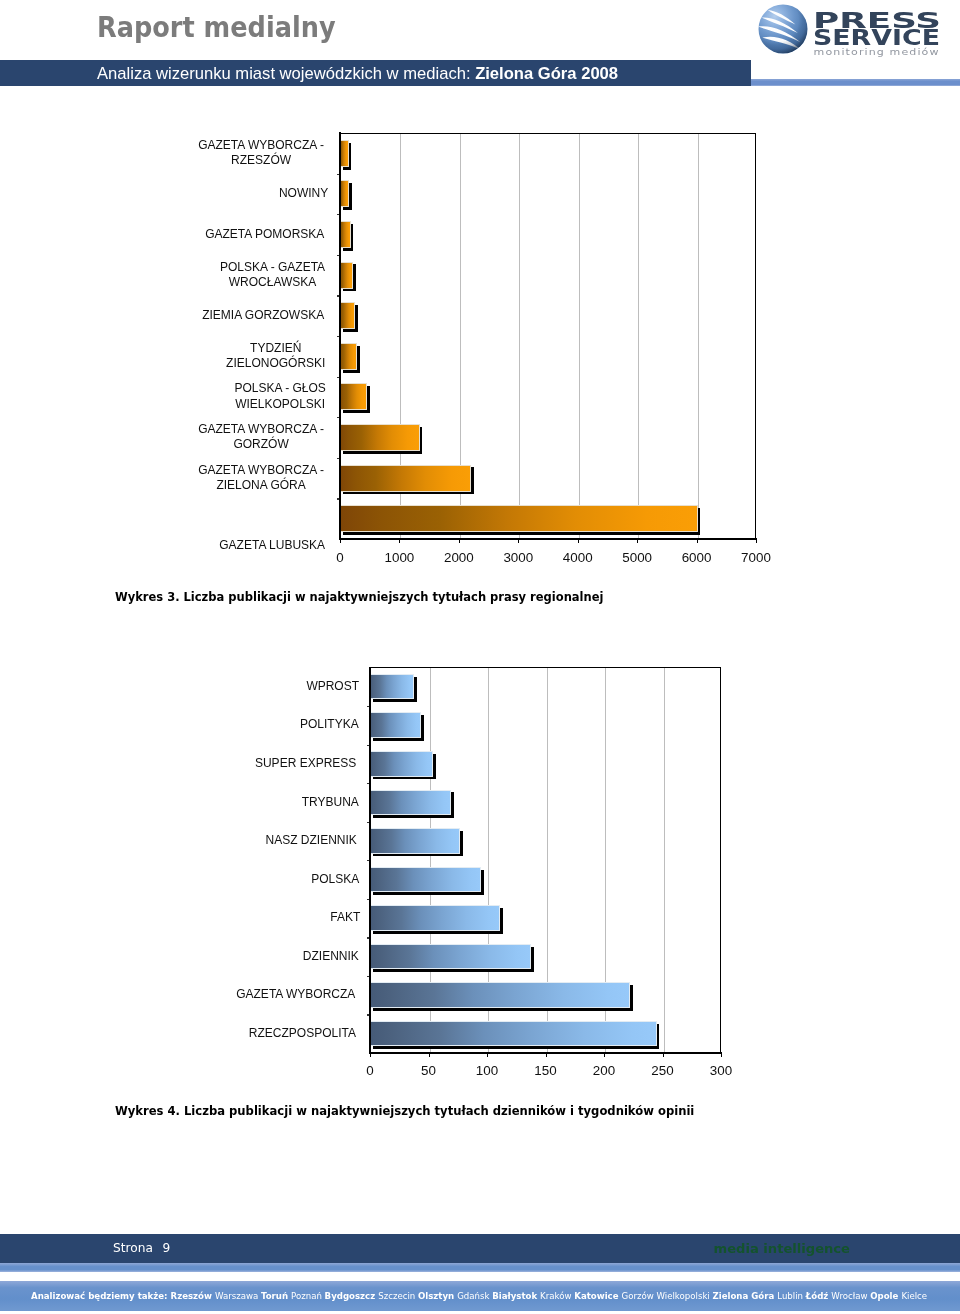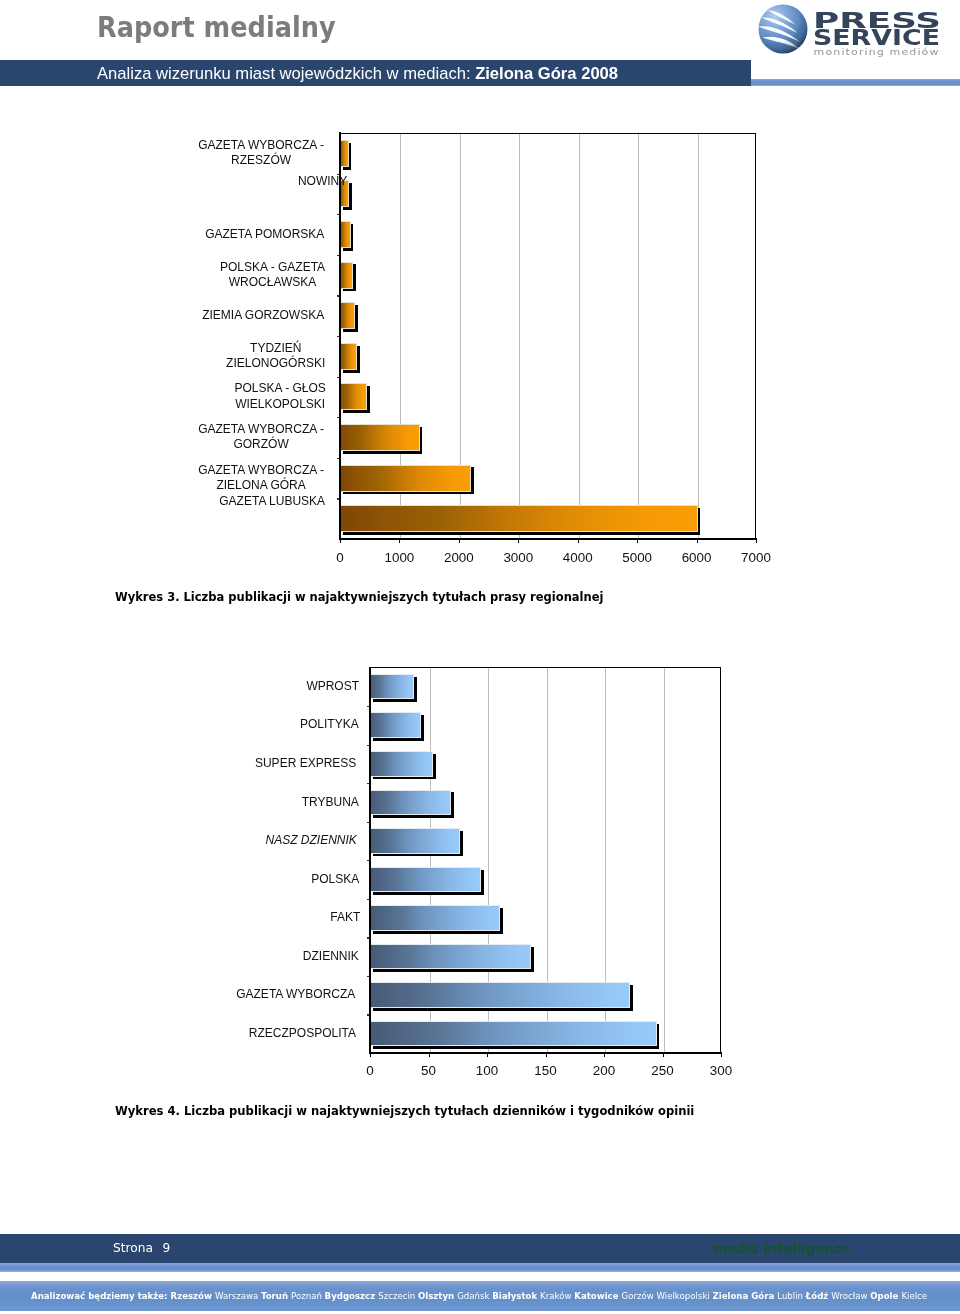--- a/index.html
+++ b/index.html
@@ -109,21 +109,21 @@
         <div class="gridline" style="left: 297.143px;"></div>
         <div class="gridline" style="left: 356.571px;"></div>
       </div>
       <div class="bar-shadow" style="left: 342.8px; top: 142.6px; width: 8.67657px; height: 27px;"></div>
       <div class="bar" style="position: absolute; left: 339.2px; top: 139.8px; width: 9.47657px; height: 27px; background: linear-gradient(to right, rgb(126, 69, 7) 0%, rgb(140, 84, 5) 12%, rgb(154, 97, 4) 28%, rgb(197, 121, 5) 48%, rgb(226, 141, 5) 66%, rgb(246, 154, 5) 86%, rgb(250, 158, 6) 100%); border-top: 1.1px solid rgb(232, 224, 207); border-right: 1.1px solid rgb(232, 224, 207); border-bottom: 1.1px solid rgb(232, 224, 207); border-left: none; border-image: initial; box-sizing: border-box;"></div>
       <div class="cat-label" style="right: 629px; width: 143px; top: 133px; height: 40.6px; display: flex; align-items: center; justify-content: flex-end;">
         <span style="text-align: center; display: inline-block; max-width: 143px; width: 139.88px;">GAZETA WYBORCZA - RZESZÓW</span>
       </div>
       <div class="bar-shadow" style="left: 342.8px; top: 183.2px; width: 9.03314px; height: 27px;"></div>
       <div class="bar" style="position: absolute; left: 339.2px; top: 180.4px; width: 9.83314px; height: 27px; background: linear-gradient(to right, rgb(126, 69, 7) 0%, rgb(140, 84, 5) 12%, rgb(154, 97, 4) 28%, rgb(197, 121, 5) 48%, rgb(226, 141, 5) 66%, rgb(246, 154, 5) 86%, rgb(250, 158, 6) 100%); border-top: 1.1px solid rgb(232, 224, 207); border-right: 1.1px solid rgb(232, 224, 207); border-bottom: 1.1px solid rgb(232, 224, 207); border-left: none; border-image: initial; box-sizing: border-box;"></div>
-      <div class="cat-label" style="right: 610px; width: 143px; top: 173.6px; height: 40.6px; display: flex; justify-content: flex-end;">
+      <div class="cat-label" style="right: 629px; width: 143px; top: 173.6px; height: 40.6px; display: flex; align-items: center; justify-content: flex-end;">
         <span style="text-align: center; display: inline-block; max-width: 143px; width: 54.86px;">NOWINY</span>
       </div>
       <div class="bar-shadow" style="left: 342.8px; top: 223.8px; width: 10.6971px; height: 27px;"></div>
       <div class="bar" style="position: absolute; left: 339.2px; top: 221px; width: 11.4971px; height: 27px; background: linear-gradient(to right, rgb(126, 69, 7) 0%, rgb(140, 84, 5) 12%, rgb(154, 97, 4) 28%, rgb(197, 121, 5) 48%, rgb(226, 141, 5) 66%, rgb(246, 154, 5) 86%, rgb(250, 158, 6) 100%); border-top: 1.1px solid rgb(232, 224, 207); border-right: 1.1px solid rgb(232, 224, 207); border-bottom: 1.1px solid rgb(232, 224, 207); border-left: none; border-image: initial; box-sizing: border-box;"></div>
       <div class="cat-label" style="right: 629px; width: 143px; top: 214.2px; height: 40.6px; display: flex; align-items: center; justify-content: flex-end;">
         <span style="text-align: center; display: inline-block; max-width: 143px; width: 132.49px;">GAZETA POMORSKA</span>
       </div>
       <div class="bar-shadow" style="left: 342.8px; top: 264.4px; width: 12.8366px; height: 27px;"></div>
       <div class="bar" style="position: absolute; left: 339.2px; top: 261.6px; width: 13.6366px; height: 27px; background: linear-gradient(to right, rgb(126, 69, 7) 0%, rgb(140, 84, 5) 12%, rgb(154, 97, 4) 28%, rgb(197, 121, 5) 48%, rgb(226, 141, 5) 66%, rgb(246, 154, 5) 86%, rgb(250, 158, 6) 100%); border-top: 1.1px solid rgb(232, 224, 207); border-right: 1.1px solid rgb(232, 224, 207); border-bottom: 1.1px solid rgb(232, 224, 207); border-left: none; border-image: initial; box-sizing: border-box;"></div>
       <div class="cat-label" style="right: 629px; width: 143px; top: 254.8px; height: 40.6px; display: flex; align-items: center; justify-content: flex-end;">
@@ -149,21 +149,21 @@
       <div class="cat-label" style="right: 629px; width: 143px; top: 417.2px; height: 40.6px; display: flex; align-items: center; justify-content: flex-end; margin-left: 24px;">
         <span style="text-align: center; display: inline-block; max-width: 143px; width: 139.88px;">GAZETA WYBORCZA - GORZÓW</span>
       </div>
       <div class="bar-shadow" style="left: 342.8px; top: 467.4px; width: 131.456px; height: 27px;"></div>
       <div class="bar" style="position: absolute; left: 339.2px; top: 464.6px; width: 132.256px; height: 27px; background: linear-gradient(to right, rgb(126, 69, 7) 0%, rgb(140, 84, 5) 12%, rgb(154, 97, 4) 28%, rgb(197, 121, 5) 48%, rgb(226, 141, 5) 66%, rgb(246, 154, 5) 86%, rgb(250, 158, 6) 100%); border-top: 1.1px solid rgb(232, 224, 207); border-right: 1.1px solid rgb(232, 224, 207); border-bottom: 1.1px solid rgb(232, 224, 207); border-left: none; border-image: initial; box-sizing: border-box;"></div>
       <div class="cat-label" style="right: 629px; width: 143px; top: 457.8px; height: 40.6px; display: flex; align-items: center; justify-content: flex-end;">
         <span style="text-align: center; display: inline-block; max-width: 143px; width: 139.88px;">GAZETA WYBORCZA - ZIELONA GÓRA</span>
       </div>
       <div class="bar-shadow" style="left: 342.8px; top: 508px; width: 357.522px; height: 27px;"></div>
       <div class="bar" style="position: absolute; left: 339.2px; top: 505.2px; width: 358.322px; height: 27px; background: linear-gradient(to right, rgb(126, 69, 7) 0%, rgb(140, 84, 5) 12%, rgb(154, 97, 4) 28%, rgb(197, 121, 5) 48%, rgb(226, 141, 5) 66%, rgb(246, 154, 5) 86%, rgb(250, 158, 6) 100%); border-top: 1.1px solid rgb(232, 224, 207); border-right: 1.1px solid rgb(232, 224, 207); border-bottom: 1.1px solid rgb(232, 224, 207); border-left: none; border-image: initial; box-sizing: border-box;"></div>
-      <div class="cat-label" style="right: 629px; width: 143px; top: 481px; height: 40.6px; display: flex; align-items: center; justify-content: flex-end;">
+      <div class="cat-label" style="right: 629px; width: 143px; top: 525px; height: 40.6px; display: flex; align-items: center; justify-content: flex-end;">
         <span style="text-align: center; display: inline-block; max-width: 143px; width: 117.66px;">GAZETA LUBUSKA</span>
       </div>
       <div class="tickmark" style="left: 336.8px; top: 173.6px; width: 3.2px; height: 1.2px; background: rgb(51, 51, 51);"></div>
       <div class="tickmark" style="left: 336.8px; top: 214.2px; width: 3.2px; height: 1.2px; background: rgb(51, 51, 51);"></div>
       <div class="tickmark" style="left: 336.8px; top: 254.8px; width: 3.2px; height: 1.2px; background: rgb(51, 51, 51);"></div>
       <div class="tickmark" style="left: 336.8px; top: 295.4px; width: 3.2px; height: 1.2px; background: rgb(51, 51, 51);"></div>
       <div class="tickmark" style="left: 336.8px; top: 336px; width: 3.2px; height: 1.2px; background: rgb(51, 51, 51);"></div>
       <div class="tickmark" style="left: 336.8px; top: 376.6px; width: 3.2px; height: 1.2px; background: rgb(51, 51, 51);"></div>
       <div class="tickmark" style="left: 336.8px; top: 417.2px; width: 3.2px; height: 1.2px; background: rgb(51, 51, 51);"></div>
       <div class="tickmark" style="left: 336.8px; top: 457.8px; width: 3.2px; height: 1.2px; background: rgb(51, 51, 51);"></div>
@@ -212,21 +212,21 @@
       <div class="cat-label" style="right: 598px; width: 200px; top: 744.52px; height: 38.56px; display: flex; align-items: center; justify-content: flex-end;">
         <span style="text-align: center; display: inline-block; max-width: 200px; width: 112.72px;">SUPER EXPRESS</span>
       </div>
       <div class="bar-shadow" style="left: 372.8px; top: 792.41px; width: 80.73px; height: 25.5px;"></div>
       <div class="bar" style="position: absolute; left: 369.2px; top: 789.61px; width: 81.53px; height: 25.5px; background: linear-gradient(to right, rgb(69, 90, 119) 0%, rgb(76, 98, 127) 8%, rgb(90, 117, 150) 25%, rgb(107, 144, 186) 40%, rgb(122, 164, 209) 56%, rgb(138, 185, 232) 75%, rgb(148, 198, 246) 92%, rgb(151, 201, 249) 100%); border-top: 1.1px solid rgb(227, 236, 243); border-right: 1.1px solid rgb(227, 236, 243); border-bottom: 1.1px solid rgb(227, 236, 243); border-left: none; border-image: initial; box-sizing: border-box;"></div>
       <div class="cat-label" style="right: 598px; width: 200px; top: 783.08px; height: 38.56px; display: flex; align-items: center; justify-content: flex-end;">
         <span style="text-align: center; display: inline-block; max-width: 200px; width: 63.54px;">TRYBUNA</span>
       </div>
       <div class="bar-shadow" style="left: 372.8px; top: 830.97px; width: 90.09px; height: 25.5px;"></div>
       <div class="bar" style="position: absolute; left: 369.2px; top: 828.17px; width: 90.89px; height: 25.5px; background: linear-gradient(to right, rgb(69, 90, 119) 0%, rgb(76, 98, 127) 8%, rgb(90, 117, 150) 25%, rgb(107, 144, 186) 40%, rgb(122, 164, 209) 56%, rgb(138, 185, 232) 75%, rgb(148, 198, 246) 92%, rgb(151, 201, 249) 100%); border-top: 1.1px solid rgb(227, 236, 243); border-right: 1.1px solid rgb(227, 236, 243); border-bottom: 1.1px solid rgb(227, 236, 243); border-left: none; border-image: initial; box-sizing: border-box;"></div>
-      <div class="cat-label" style="right: 598px; width: 200px; top: 821.64px; height: 38.56px; display: flex; align-items: center; justify-content: flex-end; font-style: italic;">
+      <div class="cat-label" style="right: 598px; width: 200px; top: 821.64px; height: 38.56px; display: flex; align-items: center; justify-content: flex-end;">
         <span style="text-align: center; display: inline-block; max-width: 200px; width: 101.58px;">NASZ DZIENNIK</span>
       </div>
       <div class="bar-shadow" style="left: 372.8px; top: 869.53px; width: 111.15px; height: 25.5px;"></div>
       <div class="bar" style="position: absolute; left: 369.2px; top: 866.73px; width: 111.95px; height: 25.5px; background: linear-gradient(to right, rgb(69, 90, 119) 0%, rgb(76, 98, 127) 8%, rgb(90, 117, 150) 25%, rgb(107, 144, 186) 40%, rgb(122, 164, 209) 56%, rgb(138, 185, 232) 75%, rgb(148, 198, 246) 92%, rgb(151, 201, 249) 100%); border-top: 1.1px solid rgb(227, 236, 243); border-right: 1.1px solid rgb(227, 236, 243); border-bottom: 1.1px solid rgb(227, 236, 243); border-left: none; border-image: initial; box-sizing: border-box;"></div>
       <div class="cat-label" style="right: 598px; width: 200px; top: 860.2px; height: 38.56px; display: flex; align-items: center; justify-content: flex-end;">
         <span style="text-align: center; display: inline-block; max-width: 200px; width: 53.41px;">POLSKA</span>
       </div>
       <div class="bar-shadow" style="left: 372.8px; top: 908.09px; width: 129.87px; height: 25.5px;"></div>
       <div class="bar" style="position: absolute; left: 369.2px; top: 905.29px; width: 130.67px; height: 25.5px; background: linear-gradient(to right, rgb(69, 90, 119) 0%, rgb(76, 98, 127) 8%, rgb(90, 117, 150) 25%, rgb(107, 144, 186) 40%, rgb(122, 164, 209) 56%, rgb(138, 185, 232) 75%, rgb(148, 198, 246) 92%, rgb(151, 201, 249) 100%); border-top: 1.1px solid rgb(227, 236, 243); border-right: 1.1px solid rgb(227, 236, 243); border-bottom: 1.1px solid rgb(227, 236, 243); border-left: none; border-image: initial; box-sizing: border-box;"></div>
       <div class="cat-label" style="right: 598px; width: 200px; top: 898.76px; height: 38.56px; display: flex; align-items: center; justify-content: flex-end;">

